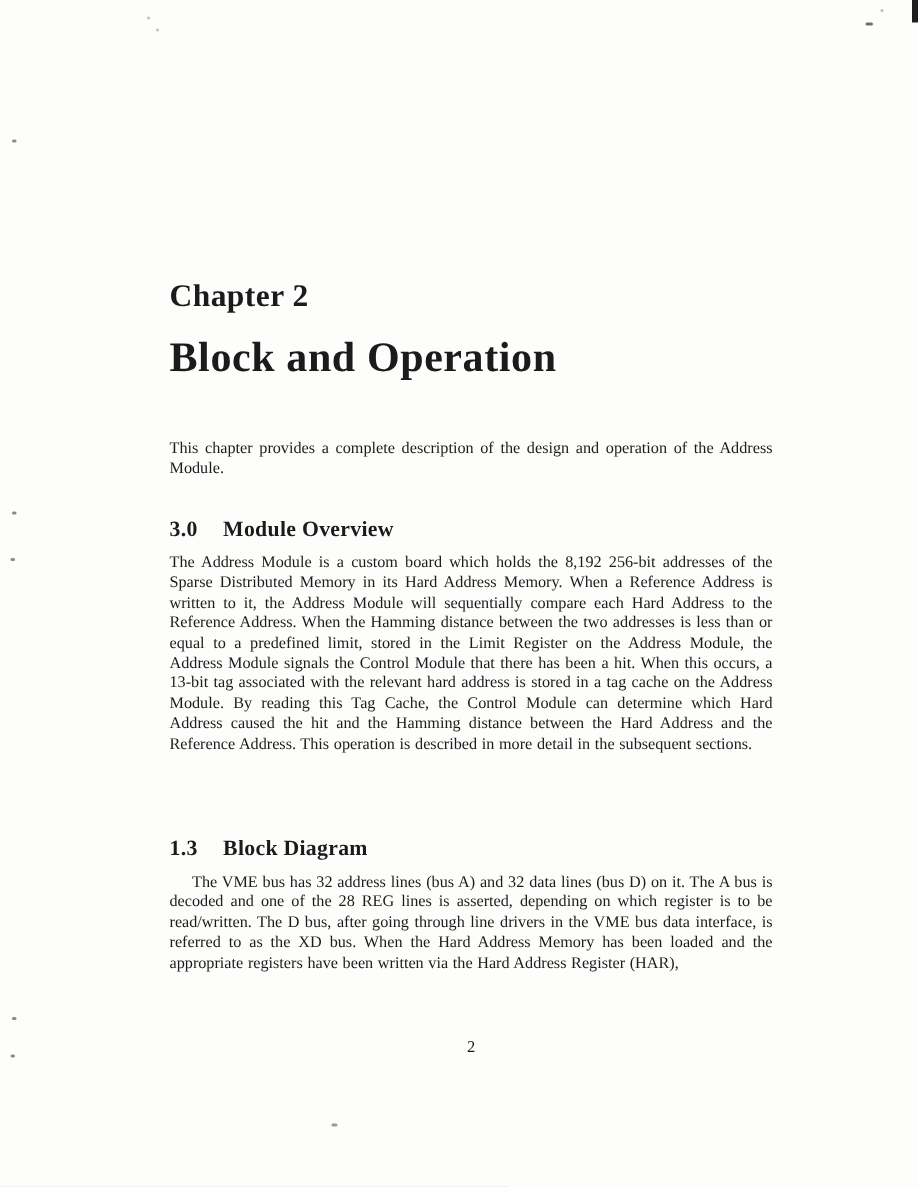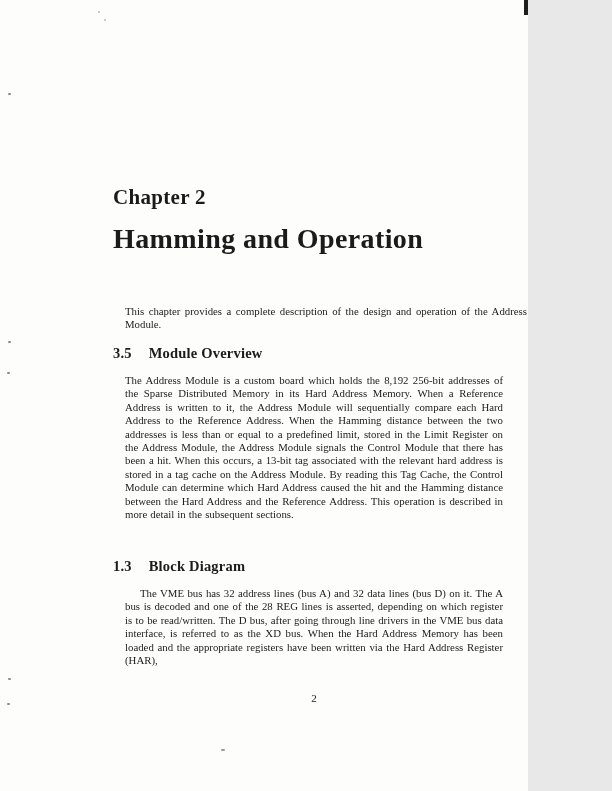--- a/index.html
+++ b/index.html
@@ -2,21 +2,21 @@
 <html><head>
 <meta charset="utf-8">
 <style>
   html, body {
     margin: 0;
     padding: 0;
     background: #e8e8e8;
   }
   .page {
     position: relative;
-    width: 528px;
+    width: 612px;
     height: 791px;
     background: #fdfdfc;
     overflow: hidden;
     font-family: "Liberation Serif", "DejaVu Serif", serif;
     color: #1b1b1b;
     -webkit-font-smoothing: antialiased;
   }
   .content-block {
     position: absolute;
     left: 113px;
@@ -50,21 +50,21 @@
     font-weight: bold;
     line-height: 18px;
     margin: 0 0 7px 0;
     letter-spacing: 0.2px;
   }
   .section-number {
     display: inline-block;
     margin-right: 17px;
   }
   .para {
-    margin: 12px;
+    margin: 0;
   }
   .para.indent {
     text-indent: 15px;
   }
   .page-number {
     position: absolute;
     left: 113px;
     width: 402px;
     top: 692px;
     text-align: center;
@@ -86,27 +86,27 @@
   .s9 { left: 7px;   top: 703px; }
   .s10 { left: 221px; top: 749px; width: 4px; background: #9a9a9a; }
 </style>
 </head>
 <body>
 
 <div class="page">
 
   <div class="content-block chapter-label">Chapter 2</div>
 
-  <div class="content-block chapter-title">Hamming and Operation</div>
+  <div class="content-block chapter-title">Block and Operation</div>
 
   <p class="content-block intro body-text para">This chapter provides a complete description of the design and operation of the Address Module.</p>
 
   <div class="content-block section-21">
     <h2 class="section-heading">
-      <span class="section-number">3.5</span><span>Module Overview</span>
+      <span class="section-number">3.0</span><span>Module Overview</span>
     </h2>
     <p class="body-text para">The Address Module is a custom board which holds the 8,192 256-bit addresses of the Sparse Distributed Memory in its Hard Address Memory. When a Reference Address is written to it, the Address Module will sequentially compare each Hard Address to the Reference Address. When the Hamming distance between the two addresses is less than or equal to a predefined limit, stored in the Limit Register on the Address Module, the Address Module signals the Control Module that there has been a hit. When this occurs, a 13-bit tag associated with the relevant hard address is stored in a tag cache on the Address Module. By reading this Tag Cache, the Control Module can determine which Hard Address caused the hit and the Hamming distance between the Hard Address and the Reference Address. This operation is described in more detail in the subsequent sections.</p>
   </div>
 
   <div class="content-block section-22">
     <h2 class="section-heading">
       <span class="section-number">1.3</span><span>Block Diagram</span>
     </h2>
     <p class="body-text para indent">The VME bus has 32 address lines (bus A) and 32 data lines (bus D) on it. The A bus is decoded and one of the 28 REG lines is asserted, depending on which register is to be read/written. The D bus, after going through line drivers in the VME bus data interface, is referred to as the XD bus. When the Hard Address Memory has been loaded and the appropriate registers have been written via the Hard Address Register (HAR),</p>
   </div>

